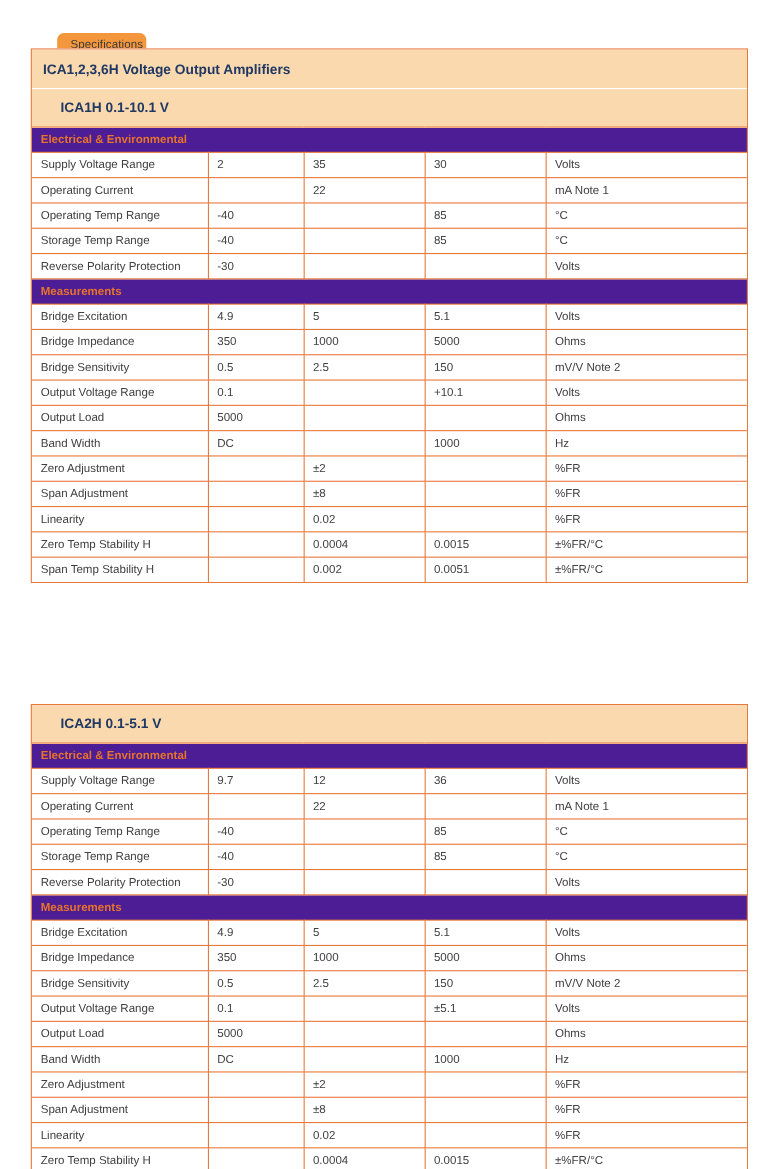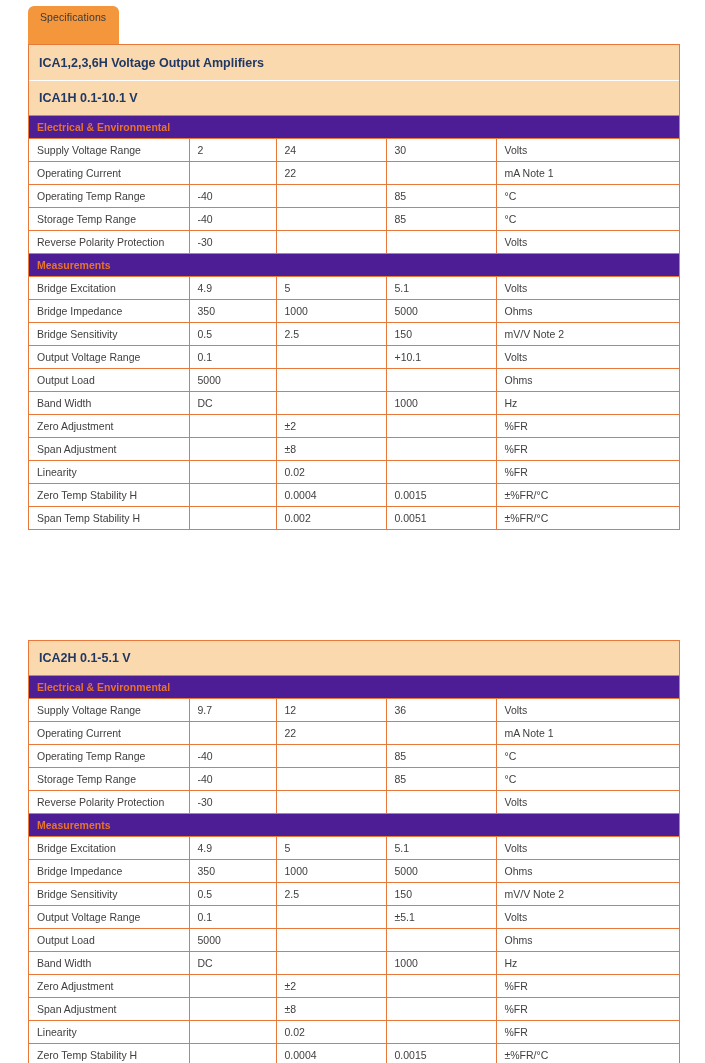--- a/index.html
+++ b/index.html
@@ -28,25 +28,26 @@
     top: 22px;
     height: 22px;
     display: flex;
     align-items: flex-end;
   }
   .tab {
     background: #F4963C;
     color: #3a3a3a;
     font-size: 10.5px;
     line-height: 22px;
-    height: 38px;
-    padding: 0 13px 0 12px;
+    height: 14px;
+    padding: 0 3px 0 12px;
     border-radius: 6px 6px 0 0;
     white-space: nowrap;
     letter-spacing: 0.1px;
+    margin-left: 24px;
   }
 
   
   .panel {
     position: absolute;
     left: 28px;
     width: 652px;
     box-sizing: border-box;
     border: 1px solid #E8793B;
     background: #ffffff;
@@ -91,21 +92,21 @@
     padding-left: 10px;
   }
   tr.subtitle-row td {
     background: #FBD9AE;
     color: #1F3864;
     font-weight: bold;
     font-size: 12.5px;
     height: 34px;
     border-right: none;
     border-bottom: 1px solid #E8793B;
-    padding-left: 10px;
+    padding-left: 26px;
   }
   
   tr.colhead-row td {
     background: #FBD9AE;
     color: #E8732A;
     font-weight: bold;
     font-size: 10.5px;
     height: 23px;
     border-right: 1px solid #E8793B;
     border-bottom: 1px solid #E8793B;
@@ -148,21 +149,21 @@
           </tr>
           <tr class="subtitle-row">
             <td colspan="5">ICA1H 0.1-10.1 V</td>
           </tr>
           <tr class="section-row">
             <td colspan="5">Electrical &amp; Environmental</td>
           </tr>
           <tr class="data-row">
             <td>Supply Voltage Range</td>
             <td>2</td>
-            <td>24</td>
+            <td>35</td>
             <td>30</td>
             <td>Volts</td>
           </tr>
           <tr class="data-row">
             <td>Operating Current</td>
             <td></td>
             <td>22</td>
             <td></td>
             <td>mA Note 1</td>
           </tr>

